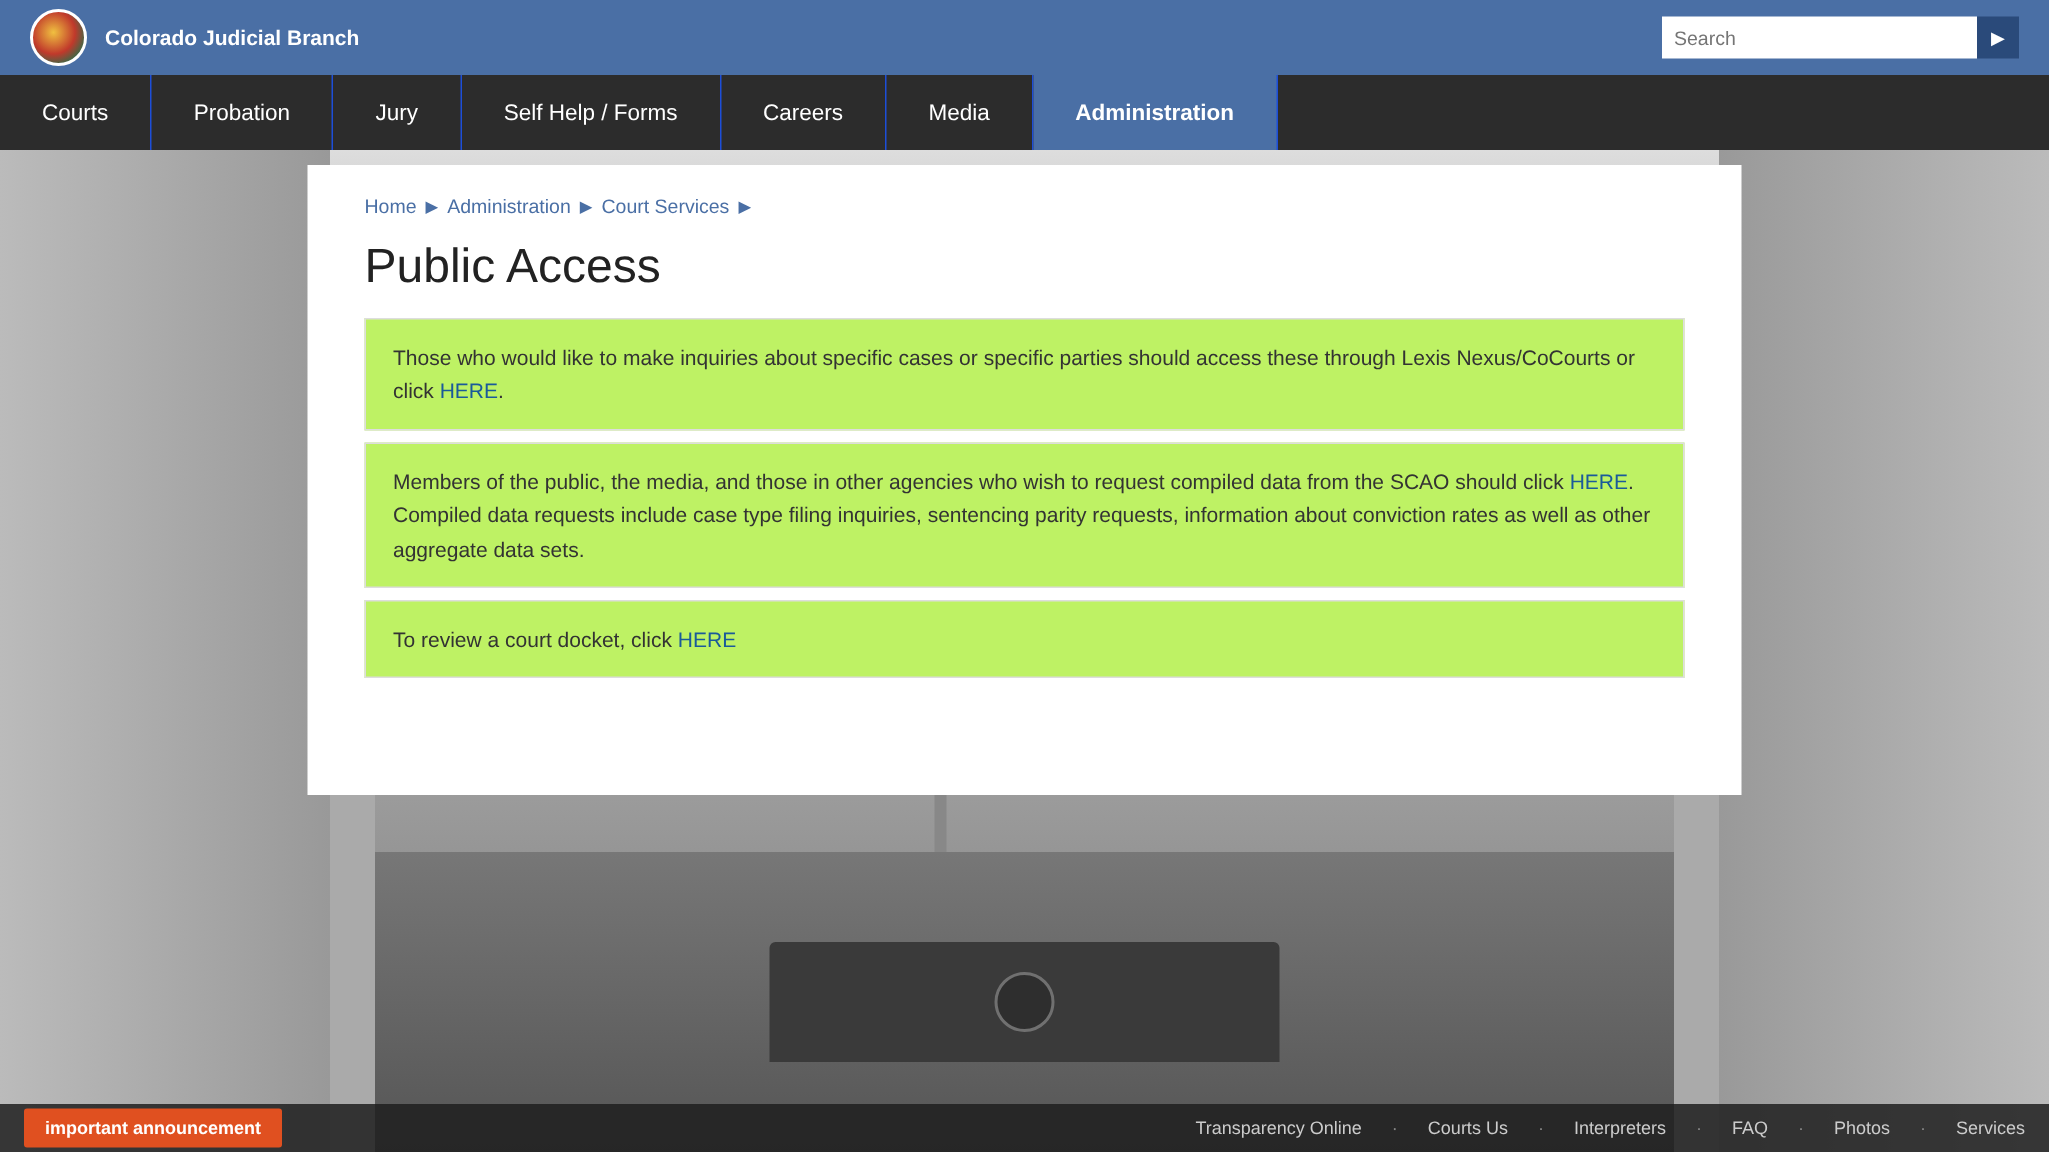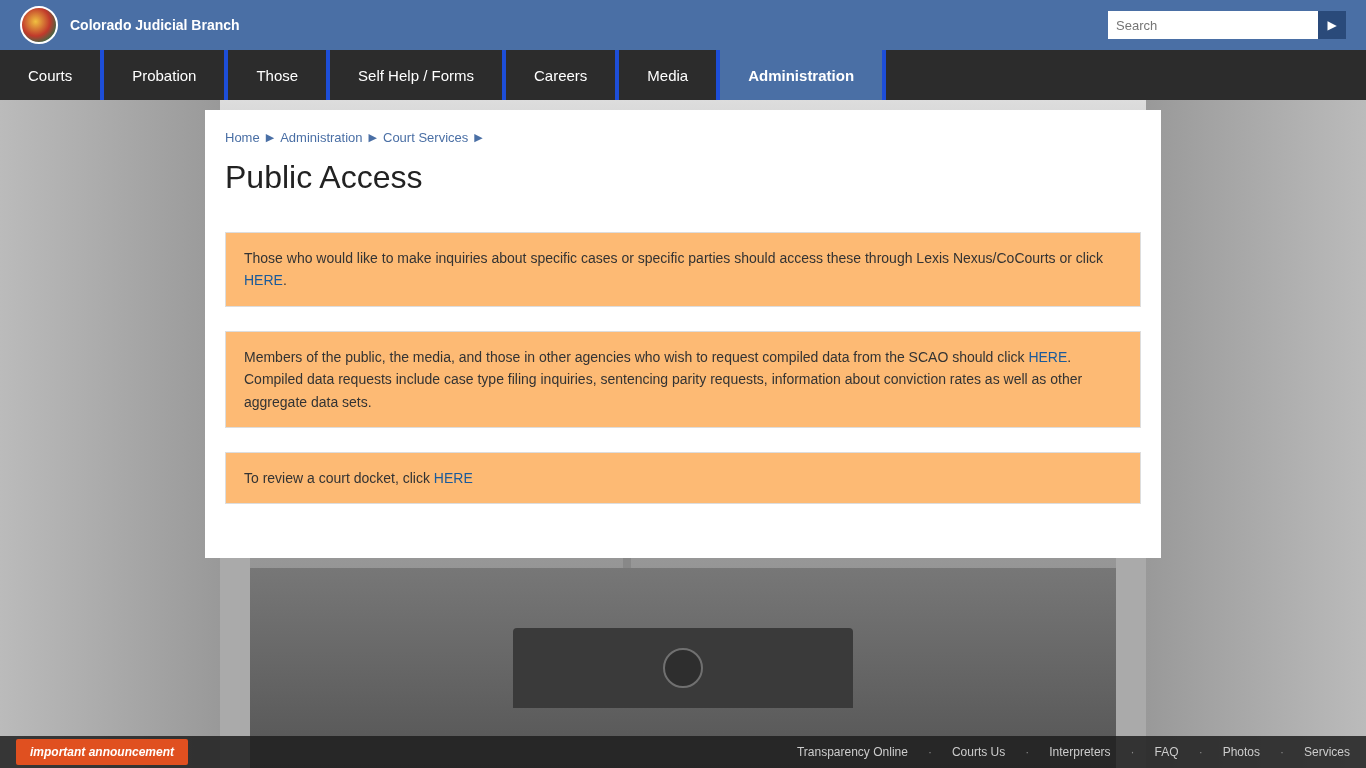--- a/index.html
+++ b/index.html
@@ -66,21 +66,21 @@
       align-items: stretch;
     }
     .nav-item {
       display: flex;
       align-items: center;
       padding: 0 28px;
       color: #fff;
       font-size: 15px;
       cursor: pointer;
       white-space: nowrap;
-      border-right: 4px solid #1d4ed8;
+      border-right: 1px solid #1d4ed8;
     }
     .nav-item.active {
       background-color: #4a6fa5;
       font-weight: bold;
     }
 
     
     #page-wrapper {
       position: relative;
       width: 1366px;
@@ -122,21 +122,21 @@
     }
 
     
     #content-card {
       position: absolute;
       top: 10px;
       left: 205px;
       right: 205px;
       background: #fff;
       z-index: 10;
-      padding: 20px 20px 30px;
+      padding: 20px 38px 30px;
       min-height: 420px;
     }
 
     
     #breadcrumb {
       display: flex;
       align-items: center;
       gap: 6px;
       font-size: 13px;
       color: #555;
@@ -150,29 +150,29 @@
       color: #4a6fa5;
       cursor: pointer;
       text-decoration: none;
     }
 
     
     #page-title {
       font-size: 32px;
       font-weight: normal;
       color: #222;
-      margin-bottom: 36px;
+      margin-bottom: 16px;
     }
 
     
     .info-box {
       border: 1px solid #ddd;
       padding: 14px 18px;
-      margin-bottom: 24px;
-      background: #fdba74;
+      margin-bottom: 8px;
+      background: #bef264;
       font-size: 14px;
       line-height: 1.6;
       color: #333;
     }
     .info-link {
       color: #1a5a9a;
       text-decoration: none;
       cursor: pointer;
     }
 
@@ -191,21 +191,20 @@
       justify-content: space-between;
     }
     #footer-announcement {
       background: #e05020;
       color: #fff;
       font-size: 12px;
       padding: 6px 14px;
       font-weight: bold;
       cursor: pointer;
       border-radius: 2px;
-      font-style: italic;
     }
     #footer-links {
       display: flex;
       align-items: center;
       gap: 20px;
       color: #ccc;
       font-size: 12px;
     }
     .footer-link {
       color: #ccc;
@@ -229,21 +228,21 @@
     <input id="search-input" type="text" placeholder="Search" style="">
     <button id="search-button">
       <span>▶</span>
     </button>
   </div>
 </div>
 
 <div id="nav">
 <div class="nav-item">Courts</div>
     <div class="nav-item">Probation</div>
-    <div class="nav-item">Those</div>
+    <div class="nav-item">Jury</div>
     <div class="nav-item">Self Help / Forms</div>
     <div class="nav-item">Careers</div>
     <div class="nav-item">Media</div>
     <div class="nav-item active">Administration</div>
   </div>
 
 <div id="page-wrapper">
   <div id="bg-image"></div>
   <div id="bg-arch-left"></div>
   <div id="bg-arch-right"></div>

